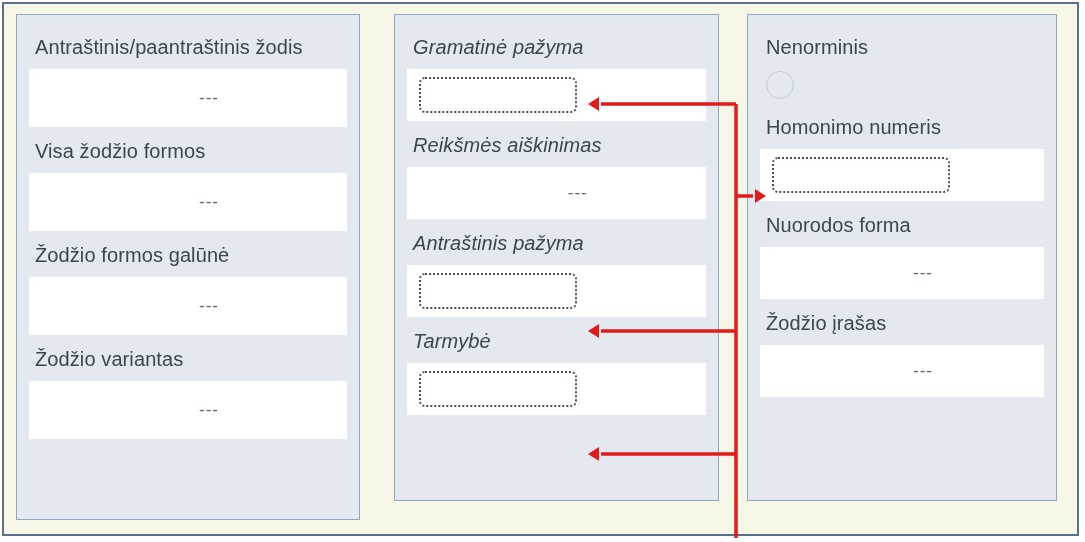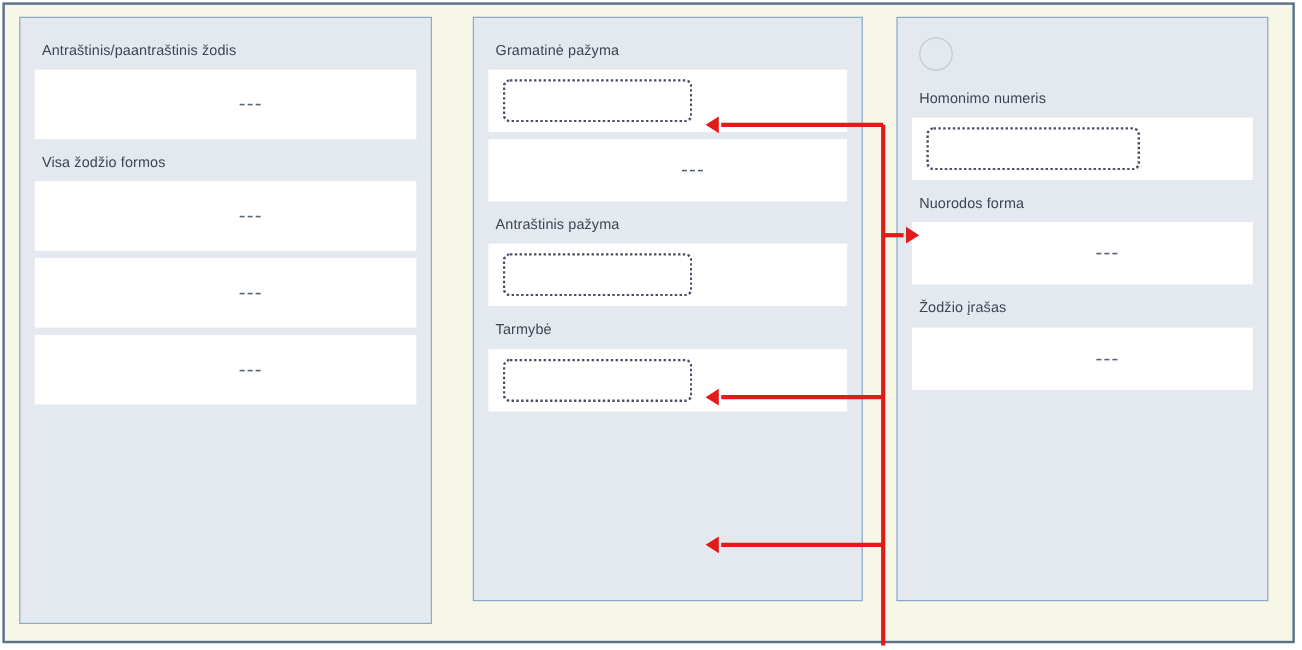--- a/index.html
+++ b/index.html
@@ -28,27 +28,27 @@
 
   
   .panel {
     position: absolute;
     box-sizing: border-box;
     border: 1px solid #8fa8c4;
     background: #e3e9ef;
     padding: 14px 12px 16px 12px;
   }
   #panel-left   { left: 12px;  top: 10px; width: 344px; height: 506px; }
-  #panel-middle { left: 390px; top: 10px; width: 325px; height: 487px; }
+  #panel-middle { left: 390px; top: 10px; width: 325px; height: 487px; font-style: italic; }
   #panel-right  { left: 743px; top: 10px; width: 310px; height: 487px; }
 
   
   .field-group { margin-bottom: 6px; }
   .field-label {
-    font-size: 12px;
+    font-size: 20px;
     color: #3b4650;
     line-height: 1.35;
     padding: 5px 6px 8px 6px;
     white-space: nowrap;
     letter-spacing: 0.1px;
   }
   .field-box {
     background: #ffffff;
     height: 58px;
     position: relative;
@@ -117,43 +117,46 @@
     </div>
 
     <div class="field-group">
       <div class="field-label">Visa žodžio formos</div>
       <div class="field-box">
         <div class="placeholder-dashes">---</div>
       </div>
     </div>
 
     <div class="field-group">
-      <div class="field-box">
-        <div class="placeholder-dashes">---</div>
-      </div>
-    </div>
-
-    <div class="field-group">
+      <div class="field-label">Žodžio formos galūnė</div>
+      <div class="field-box">
+        <div class="placeholder-dashes">---</div>
+      </div>
+    </div>
+
+    <div class="field-group">
+      <div class="field-label">Žodžio variantas</div>
       <div class="field-box">
         <div class="placeholder-dashes">---</div>
       </div>
     </div>
 
   </div>
 
   <div class="panel" id="panel-middle">
 
     <div class="field-group">
       <div class="field-label">Gramatinė pažyma</div>
       <div class="field-box short">
         <div class="dotted-input"></div>
       </div>
     </div>
 
     <div class="field-group">
+      <div class="field-label">Reikšmės aiškinimas</div>
       <div class="field-box short">
         <div class="placeholder-dashes">---</div>
       </div>
     </div>
 
     <div class="field-group">
       <div class="field-label">Antraštinis pažyma</div>
       <div class="field-box short">
         <div class="dotted-input"></div>
       </div>
@@ -164,20 +167,21 @@
       <div class="field-box short">
         <div class="dotted-input"></div>
       </div>
     </div>
 
   </div>
 
   <div class="panel" id="panel-right">
 
     <div class="field-group">
+      <div class="field-label">Nenorminis</div>
       <div class="radio-circle"></div>
     </div>
 
     <div class="field-group">
       <div class="field-label">Homonimo numeris</div>
       <div class="field-box short">
         <div class="dotted-input wide"></div>
       </div>
     </div>
 

